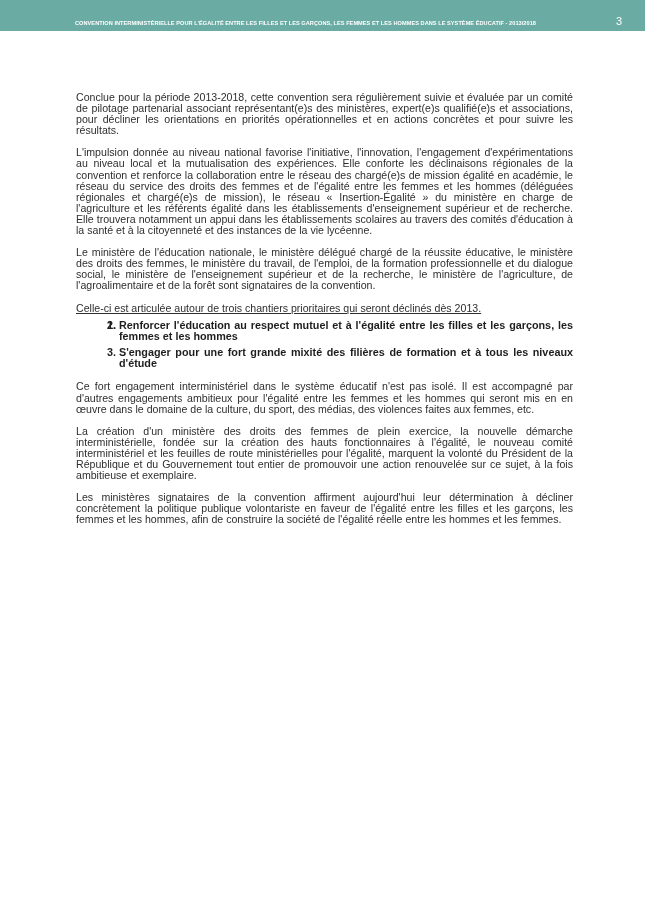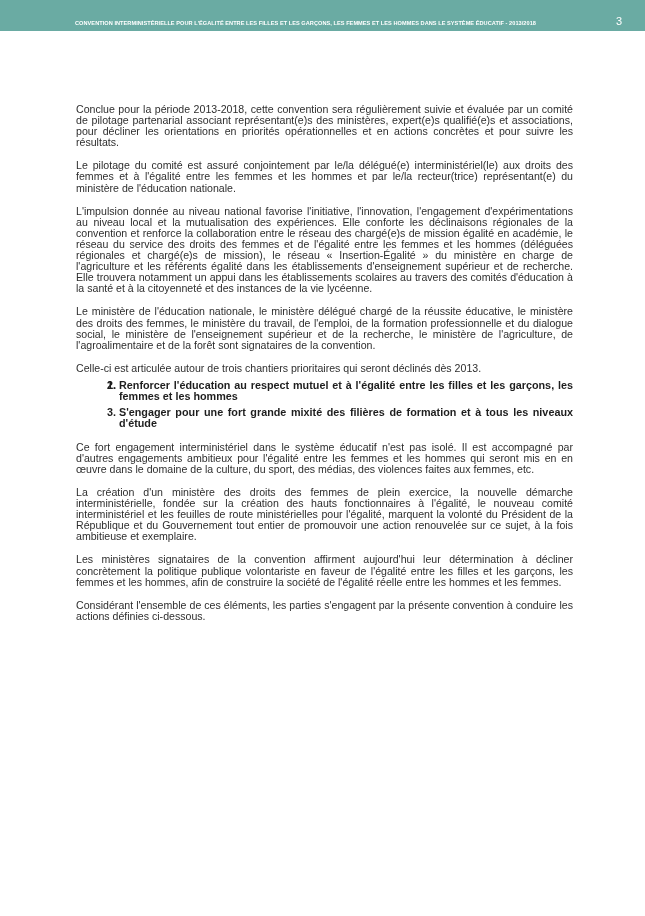--- a/index.html
+++ b/index.html
@@ -48,21 +48,21 @@
       position: absolute;
       left: 76px;
       top: 92px;
       width: 497px;
       font-size: 10.6px;
       line-height: 11.1px;
       text-align: justify;
       color: #2e2e2e;
     }
     .content p {
-      margin: 12px 0 11px 0;
+      margin: 0 0 11px 0;
       hyphens: manual;
     }
     .priorities {
       list-style: none;
       margin: 0 0 12px 0;
       padding: 0 0 0 31px;
       font-weight: bold;
       color: #1e1e1e;
       font-size: 10.8px;
       line-height: 11.2px;
@@ -82,36 +82,34 @@
 </head>
 <body>
 
 <div class="header-band">
   <div class="header-title">Convention interministérielle pour l'égalité entre les filles et les garçons, les femmes et les hommes dans le système éducatif - 2013/2018</div>
   <div class="page-number">3</div>
 </div>
 
 <div class="content">
   <p>Conclue pour la période 2013-2018, cette convention sera régulièrement suivie et évaluée par un comité de pilotage partenarial associant représentant(e)s des ministères, expert(e)s qualifié(e)s et associations, pour décliner les orientations en priorités opérationnelles et en actions concrètes et pour suivre les résultats.</p>
-  <p>Le pilotage du comité est assuré conjointement par le/la délégué(e) interministériel(le) aux droits des femmes et à l'égalité entre les femmes et les hommes et par le/la recteur(trice) représentant(e) du ministère de l'éducation nationale.</p>
   <p>L'impulsion donnée au niveau national favorise l'initiative, l'innovation, l'engagement d'expéri­mentations au niveau local et la mutualisation des expériences. Elle conforte les déclinaisons régionales de la convention et renforce la collaboration entre le réseau des chargé(e)s de mission égalité en académie, le réseau du service des droits des femmes et de l'égalité entre les femmes et les hommes (déléguées régionales et chargé(e)s de mission), le réseau « Inser­tion-Égalité » du ministère en charge de l'agriculture et les référents égalité dans les établis­sements d'enseignement supérieur et de recherche. Elle trouvera notamment un appui dans les établissements scolaires au travers des comités d'éducation à la santé et à la citoyenneté et des instances de la vie lycéenne.</p>
   <p>Le ministère de l'éducation nationale, le ministère délégué chargé de la réussite éducative, le ministère des droits des femmes, le ministère du travail, de l'emploi, de la formation profes­sionnelle et du dialogue social, le ministère de l'enseignement supérieur et de la recherche, le ministère de l'agriculture, de l'agroalimentaire et de la forêt sont signataires de la convention.</p>
-  <p style="margin-bottom:6px;">Celle-ci est articulée autour de trois chantiers prioritaires qui seront déclinés dès 2013.</p>
+  <p style="margin-bottom:6px;text-decoration:underline;">Celle-ci est articulée autour de trois chantiers prioritaires qui seront déclinés dès 2013.</p>
 
   <ol class="priorities">
     <li>
       <span class="num">1.</span>
     </li>
     <li>
       <span class="num">2.</span>
       <span>Renforcer l'éducation au respect mutuel et à l'égalité entre les filles et les gar­çons, les femmes et les hommes</span>
     </li>
     <li>
       <span class="num">3.</span>
       <span>S'engager pour une fort grande mixité des filières de formation et à tous les niveaux d'étude</span>
     </li>
   </ol>
 
   <p>Ce fort engagement interministériel dans le système éducatif n'est pas isolé. Il est accompa­gné par d'autres engagements ambitieux pour l'égalité entre les femmes et les hommes qui seront mis en en œuvre dans le domaine de la culture, du sport, des médias, des violences faites aux femmes, etc.</p>
   <p>La création d'un ministère des droits des femmes de plein exercice, la nouvelle démarche interministérielle, fondée sur la création des hauts fonctionnaires à l'égalité, le nouveau comité interministériel et les feuilles de route ministérielles pour l'égalité, marquent la volonté du Pré­sident de la République et du Gouvernement tout entier de promouvoir une action renouvelée sur ce sujet, à la fois ambitieuse et exemplaire.</p>
   <p>Les ministères signataires de la convention affirment aujourd'hui leur détermination à décliner concrètement la politique publique volontariste en faveur de l'égalité entre les filles et les garçons, les femmes et les hommes, afin de construire la société de l'égalité réelle entre les hommes et les femmes.</p>
-  <p>Considérant l'ensemble de ces éléments, les parties s'engagent par la présente convention à conduire les actions définies ci-dessous.</p>
 </div>
 
 </body></html>

